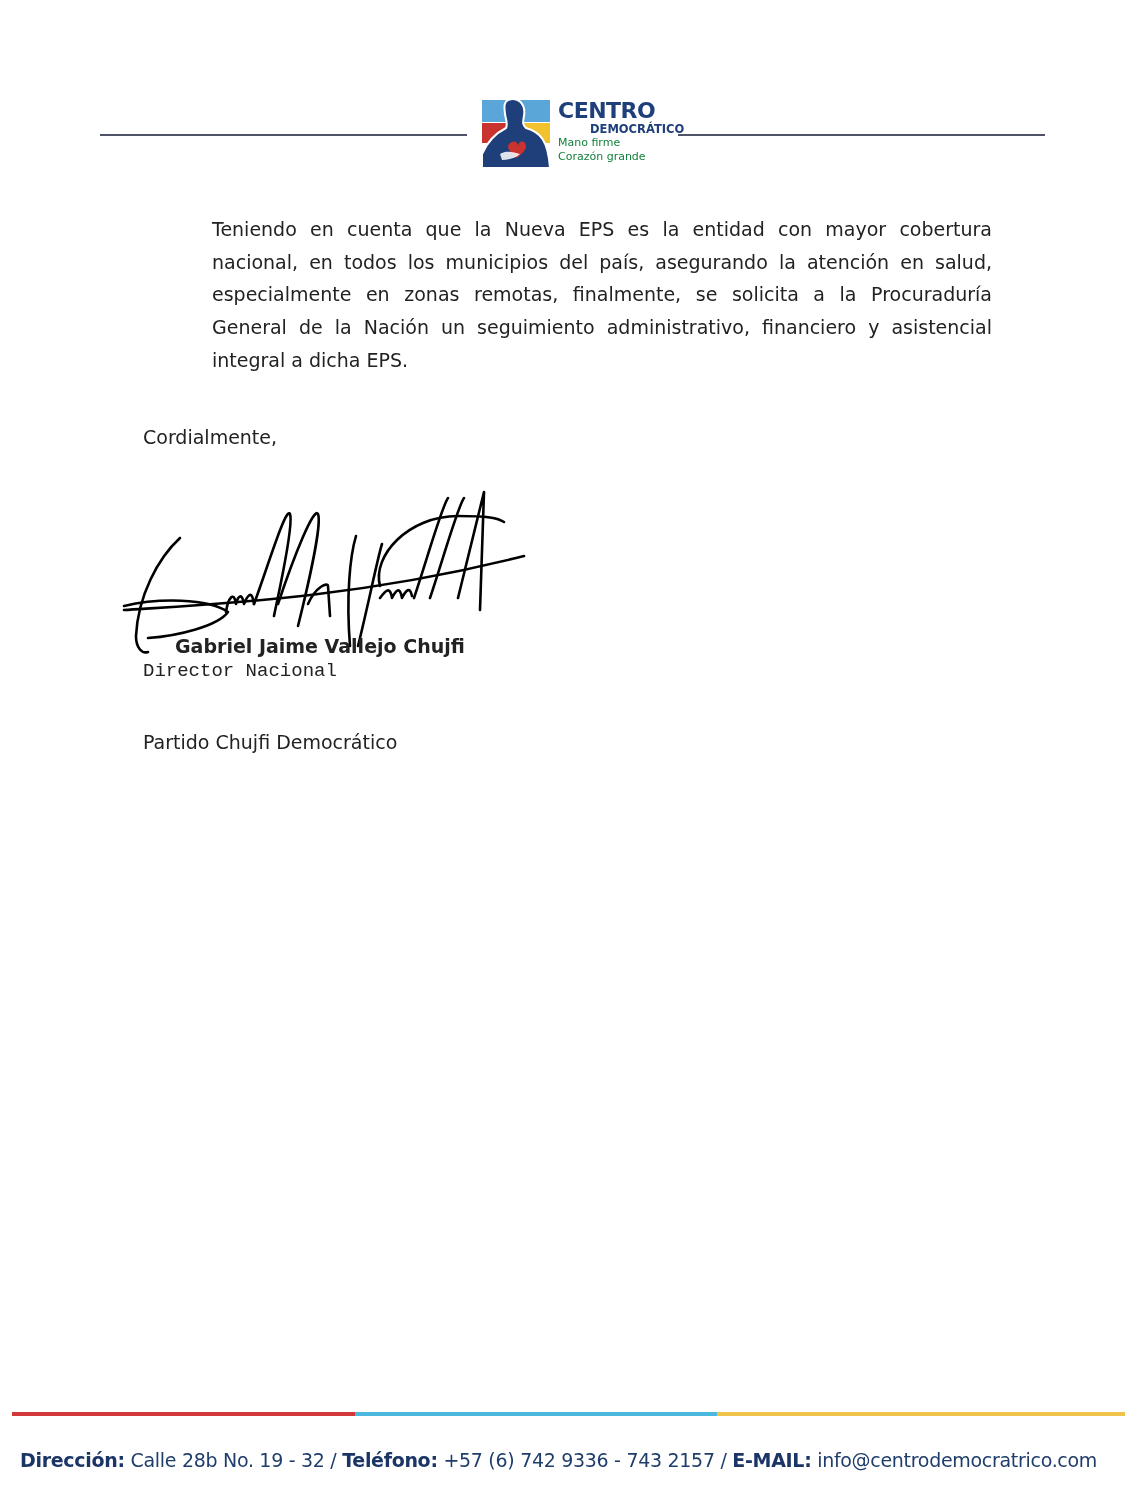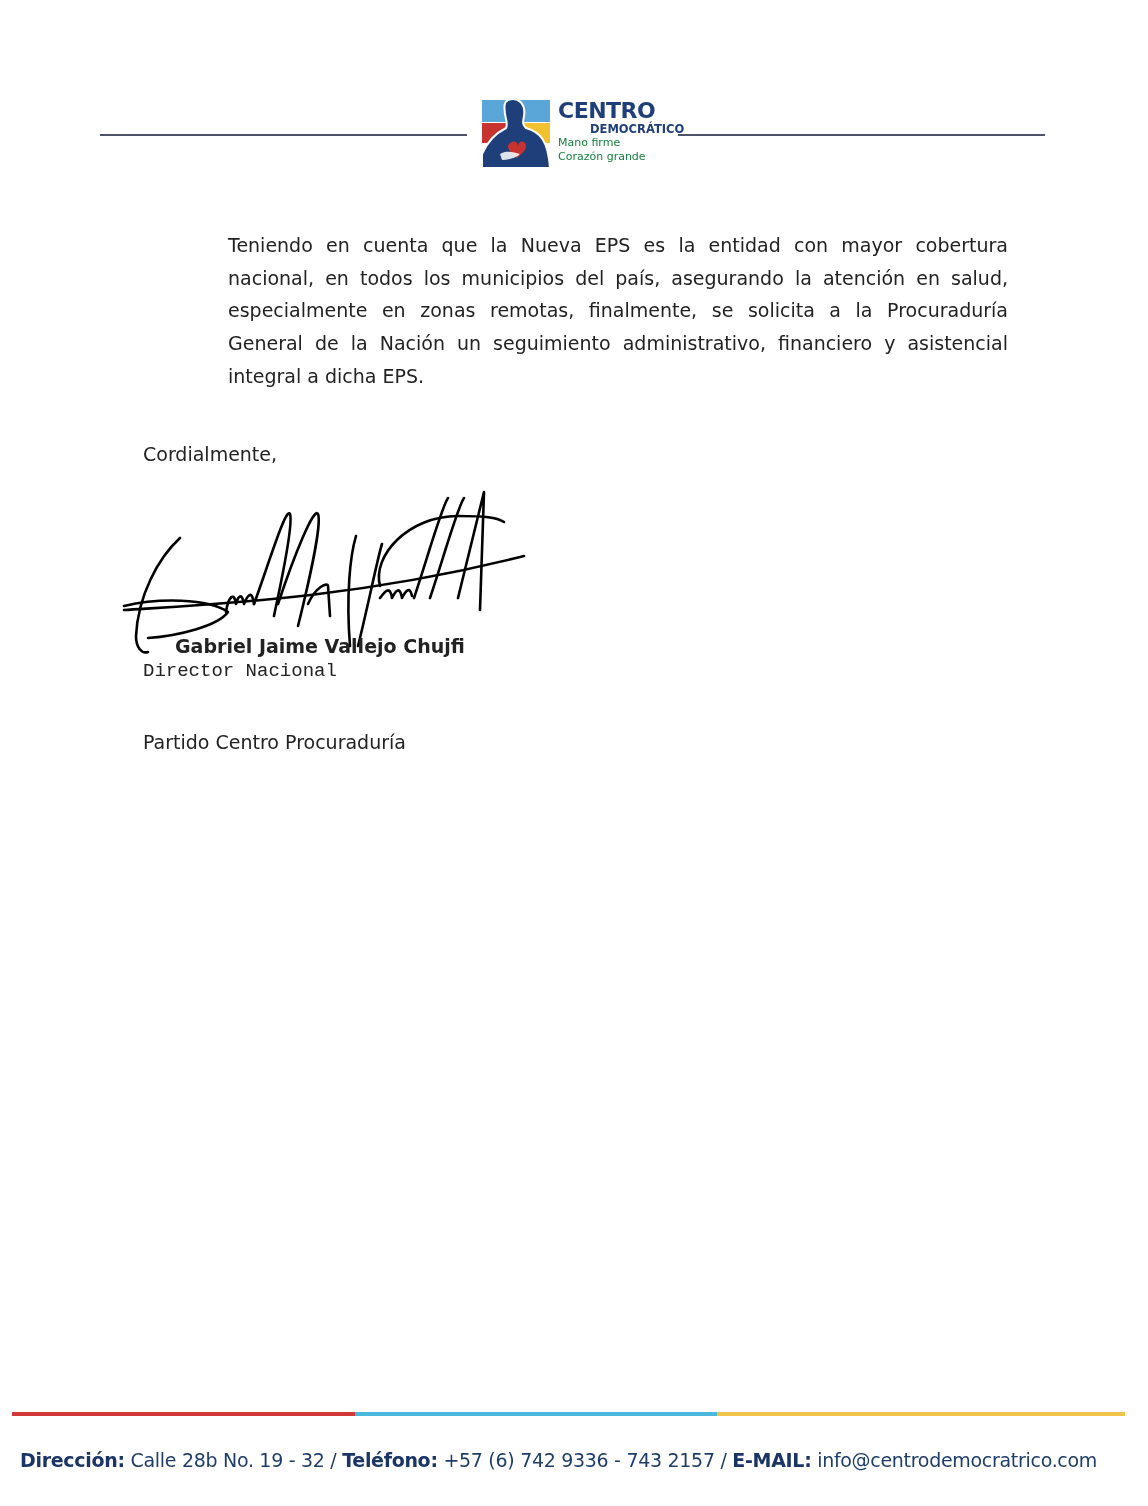--- a/index.html
+++ b/index.html
@@ -39,44 +39,44 @@
     <path d="M22 58 C28 54 36 56 42 58 C38 62 30 64 24 64 Z" fill="#ffffff" opacity="0.85"></path>
   </svg>
   <div class="logo-text">
     <div class="logo-centro">CENTRO</div>
     <div class="logo-demo">DEMOCRÁTICO</div>
     <div class="logo-slogan">Mano firme</div>
     <div class="logo-slogan">Corazón grande</div>
   </div>
 </div>
 
-<p class="body-para" style="margin:16px;">Teniendo en cuenta que la Nueva EPS es la entidad con mayor cobertura nacional, en todos los municipios del país, asegurando la atención en salud, especialmente en zonas remotas, finalmente, se solicita a la Procuraduría General de la Nación un seguimiento administrativo, financiero y asistencial integral a dicha EPS.</p>
+<p class="body-para" style="margin:0;">Teniendo en cuenta que la Nueva EPS es la entidad con mayor cobertura nacional, en todos los municipios del país, asegurando la atención en salud, especialmente en zonas remotas, finalmente, se solicita a la Procuraduría General de la Nación un seguimiento administrativo, financiero y asistencial integral a dicha EPS.</p>
 
-<div class="closing" style="top:443px;">Cordialmente,</div>
+<div class="closing" style="top:426px;">Cordialmente,</div>
 
 <svg class="signature" viewBox="0 0 420 170" fill="none" stroke="#000" stroke-width="2.6" stroke-linecap="round" stroke-linejoin="round">
   <path d="M62 52 C40 72 20 110 18 150 C18 162 24 168 30 166"></path>
   <path d="M6 120 C40 112 90 112 110 126 C100 140 60 150 30 152"></path>
   <path d="M108 126 C110 112 116 104 118 118 C120 110 124 106 126 118 C130 108 134 104 136 118"></path>
   <path d="M136 118 C150 80 168 20 172 28 C176 40 160 110 156 130"></path>
   <path d="M160 118 C176 70 196 20 200 28 C204 38 190 100 180 140"></path>
   <path d="M190 118 C198 100 210 96 210 100 L212 130"></path>
   <path d="M238 50 C232 70 228 110 232 160"></path>
   <path d="M240 160 C250 120 260 70 264 58"></path>
   <path d="M262 100 C254 70 290 30 340 30 C370 30 380 32 386 36"></path>
   <path d="M262 112 C268 104 272 100 274 112 C278 104 282 100 284 112 C288 104 292 100 294 110"></path>
   <path d="M296 112 C310 70 324 20 330 12"></path>
   <path d="M312 112 C326 70 340 20 346 12"></path>
   <path d="M340 112 L366 6 L362 124"></path>
   <path d="M6 124 C100 118 240 112 406 70"></path>
 </svg>
 
 <div class="closing sig-name" style="top:635px;">Gabriel Jaime Vallejo Chujfi</div>
 <div class="closing" style="top:660px;font-family:Liberation Mono, monospace;">Director Nacional</div>
-<div class="closing" style="top:731px;">Partido Centro Procuraduría</div>
+<div class="closing" style="top:731px;">Partido Chujfi Democrático</div>
 
 <div class="footer-bar" style="left:12px; width:343px; background:#d2373a;"></div>
 <div class="footer-bar" style="left:355px; width:362px; background:#4bb8de;"></div>
 <div class="footer-bar" style="left:717px; width:408px; background:#f0c34a;"></div>
 
 <div class="footer-text">
   <b>Dirección:</b>
   <span>Calle 28b No. 19 - 32 /</span>
   <b>Teléfono:</b>
   <span>+57 (6) 742 9336 - 743 2157 /</span>

